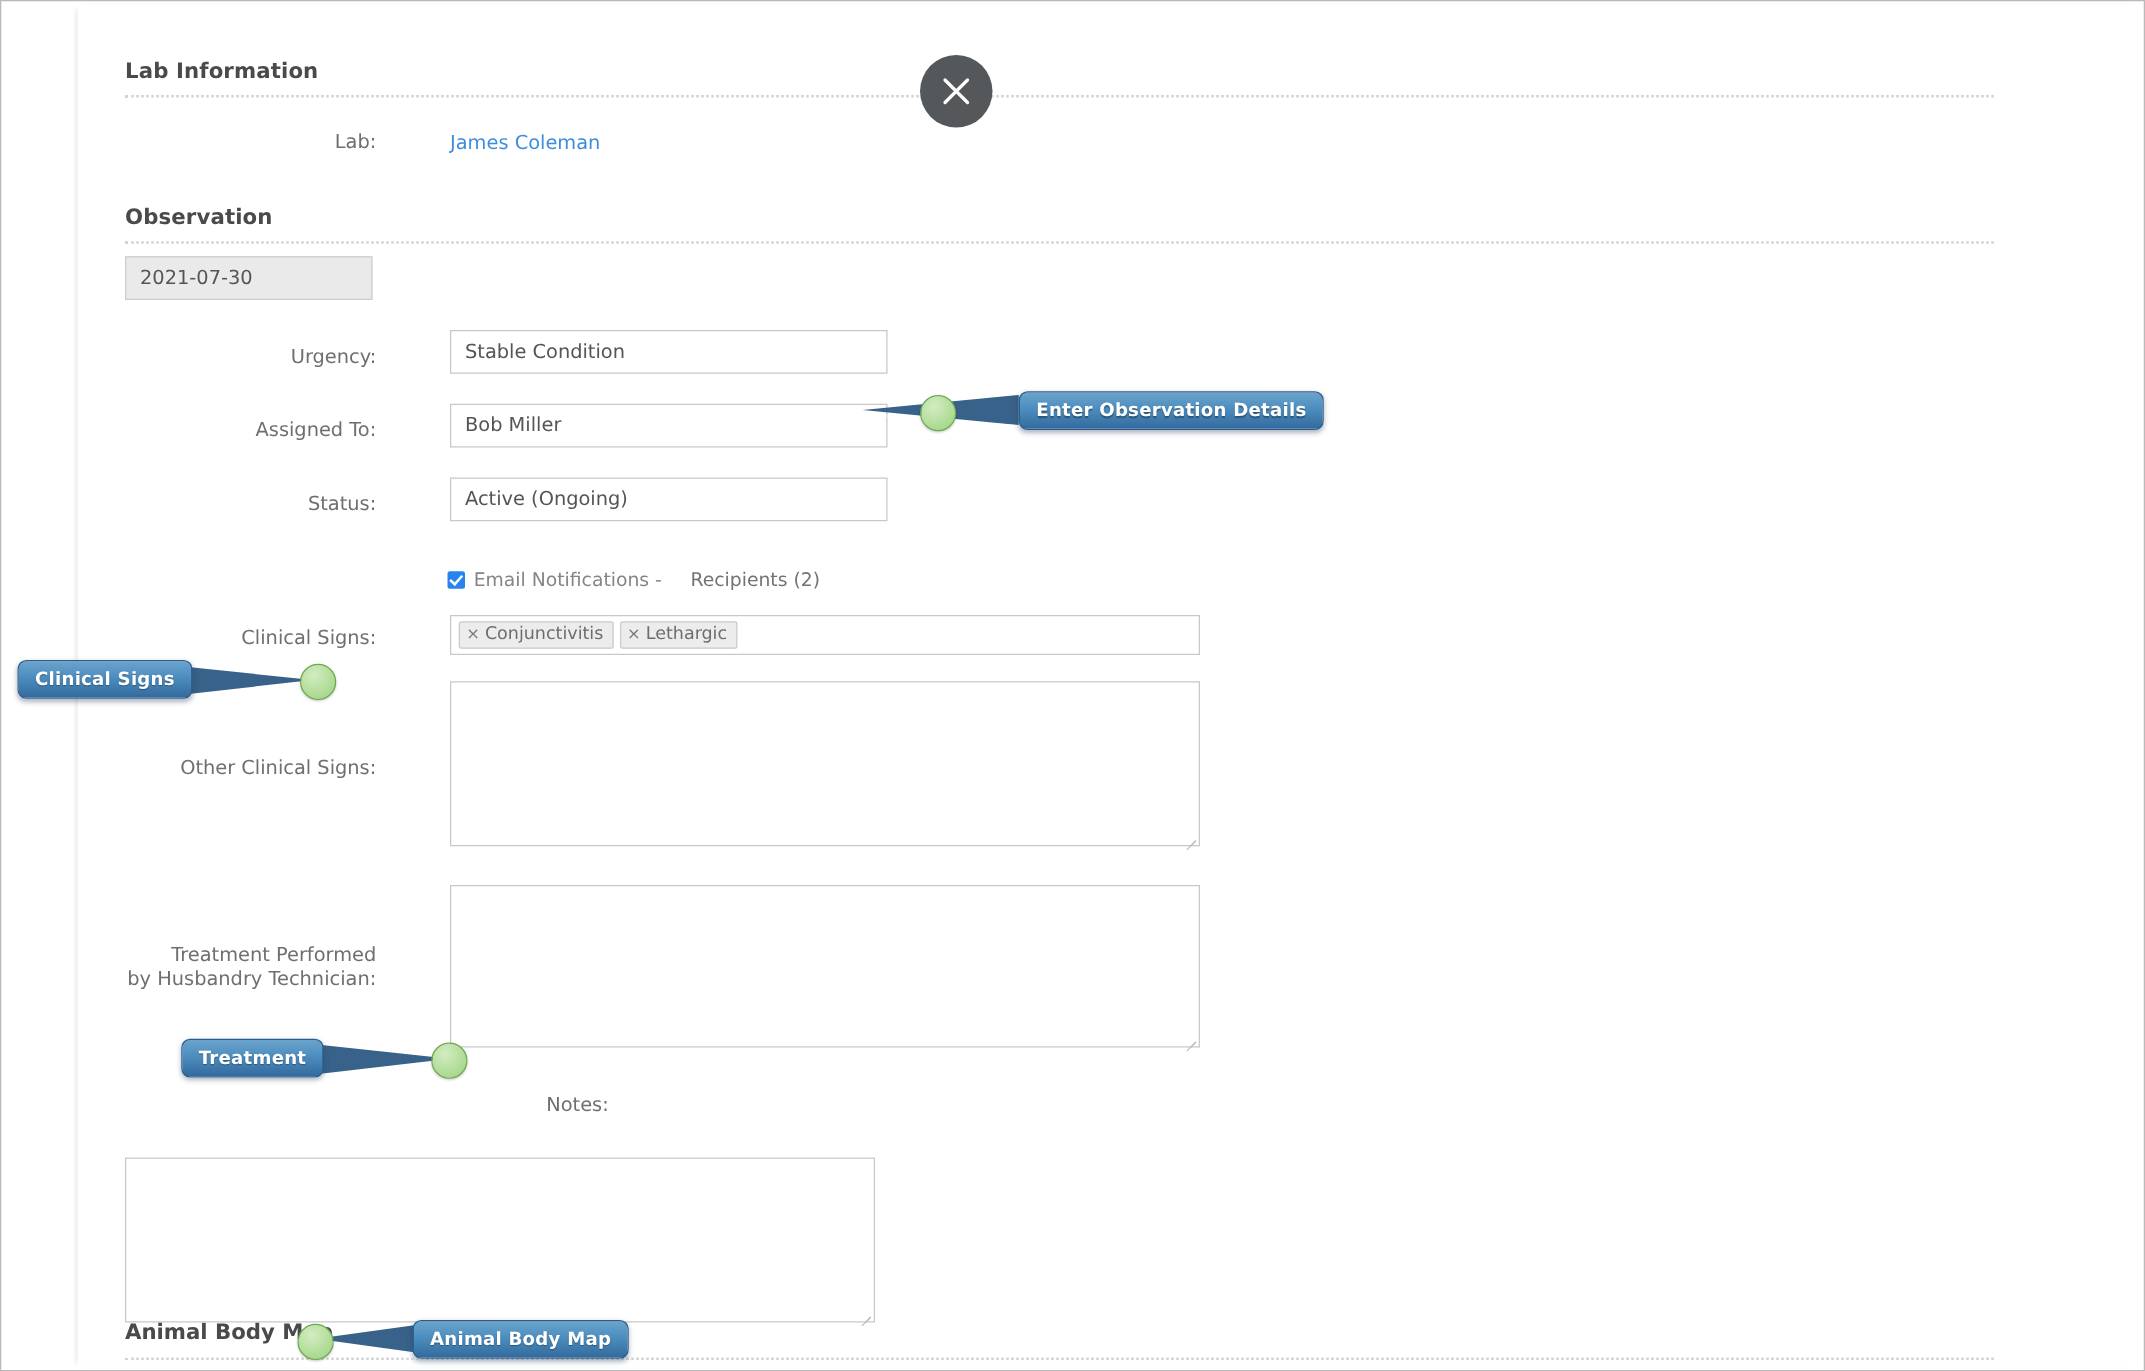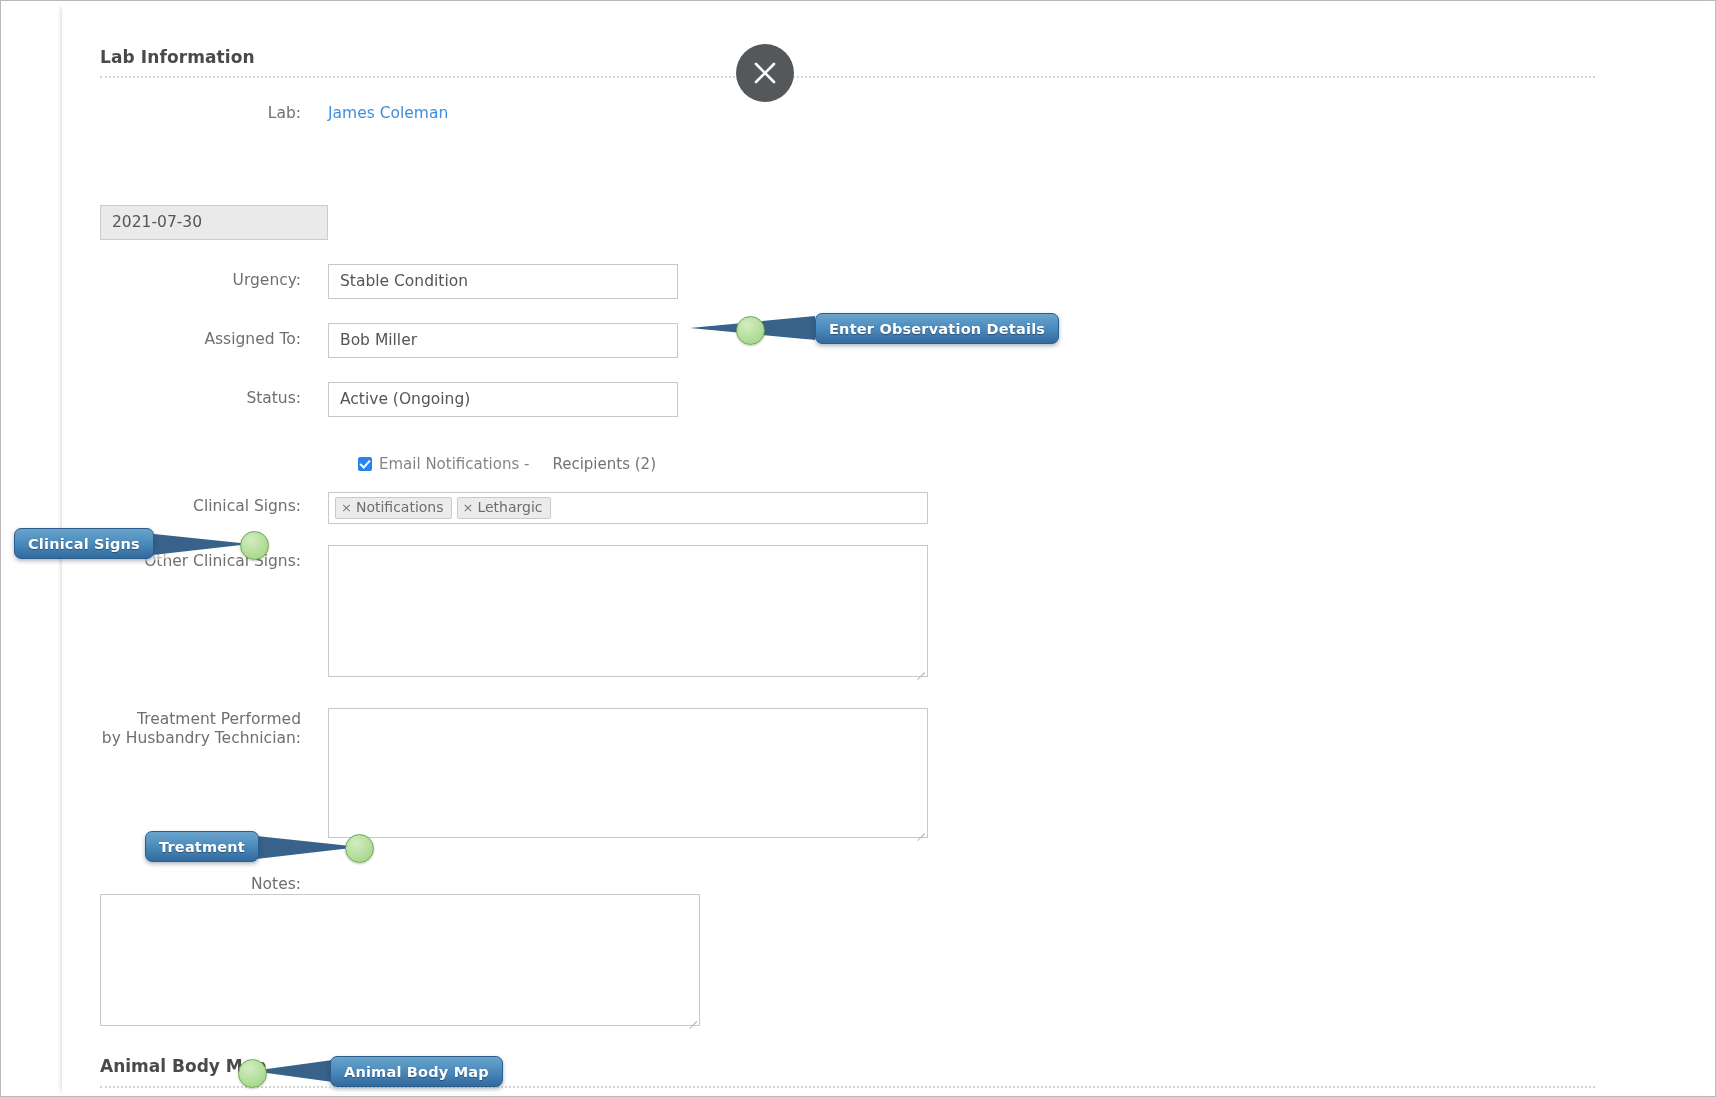--- a/index.html
+++ b/index.html
@@ -50,21 +50,22 @@
   }
   .section-rule {
     border-bottom: 2px dotted #d2d2d2;
     height: 0;
   }
 
   
   .row {
     position: absolute;
     display: flex;
-    align-items: flex-start;
+    align-items: center;
+    gap: 32px;
   }
   .label {
     width: 228px;
     text-align: right;
     padding-right: 27px;
     font-size: 15.5px;
     color: #6f6f6f;
     line-height: 19px;
     padding-top: 7px;
     white-space: pre-line;
@@ -88,21 +89,21 @@
     font-size: 15.5px;
     color: #555555;
     padding: 0 11px;
     line-height: 33px;
     font-family: "DejaVu Sans", "Liberation Sans", sans-serif;
   }
   .field.readonly {
     background: #eaeaea;
     border-color: #cccccc;
     color: #555555;
-    width: 228px;
+    width: 198px;
   }
   .field.wide { width: 350px; }
 
   
   .tokenbox {
     width: 600px;
     min-height: 32px;
     border: 1px solid #c8c8c8;
     background: #ffffff;
     padding: 4px 6px;
@@ -244,20 +245,24 @@
   <div class="section" style="top:47px;">
     <div class="section-title">Lab Information</div>
     <div class="section-rule"></div>
   </div>
 
   <div class="row" style="left:100px; top:97px;">
     <div class="label">Lab:</div>
     <a class="value-link">James Coleman</a>
   </div>
 
+  <div class="section" style="top:164px;">
+    <div class="section-title">Observation</div>
+    <div class="section-rule"></div>
+  </div>
 
   <div class="row" style="left:100px; top:205px;">
     <div class="field readonly">2021-07-30</div>
   </div>
 
   <div class="row" style="left:100px; top:264px;">
     <div class="label">Urgency:</div>
     <div class="field wide">Stable Condition</div>
   </div>
 
@@ -275,21 +280,21 @@
     <span class="cbox"></span>
     <span>Email Notifications -</span>
     <span class="linktext">Recipients (2)</span>
   </div>
 
   <div class="row" style="left:100px; top:492px;">
     <div class="label" style="padding-top:5px;">Clinical Signs:</div>
     <div class="tokenbox" id="clinical-signs-tokens">
         <span class="token">
           <span class="x">×</span>
-          <span>Notifications</span>
+          <span>Conjunctivitis</span>
         </span>
         <span class="token">
           <span class="x">×</span>
           <span>Lethargic</span>
         </span>
       </div>
   </div>
 
   <div class="row" style="left:100px; top:545px;">
     <div class="label">Other Clinical Signs:</div>

